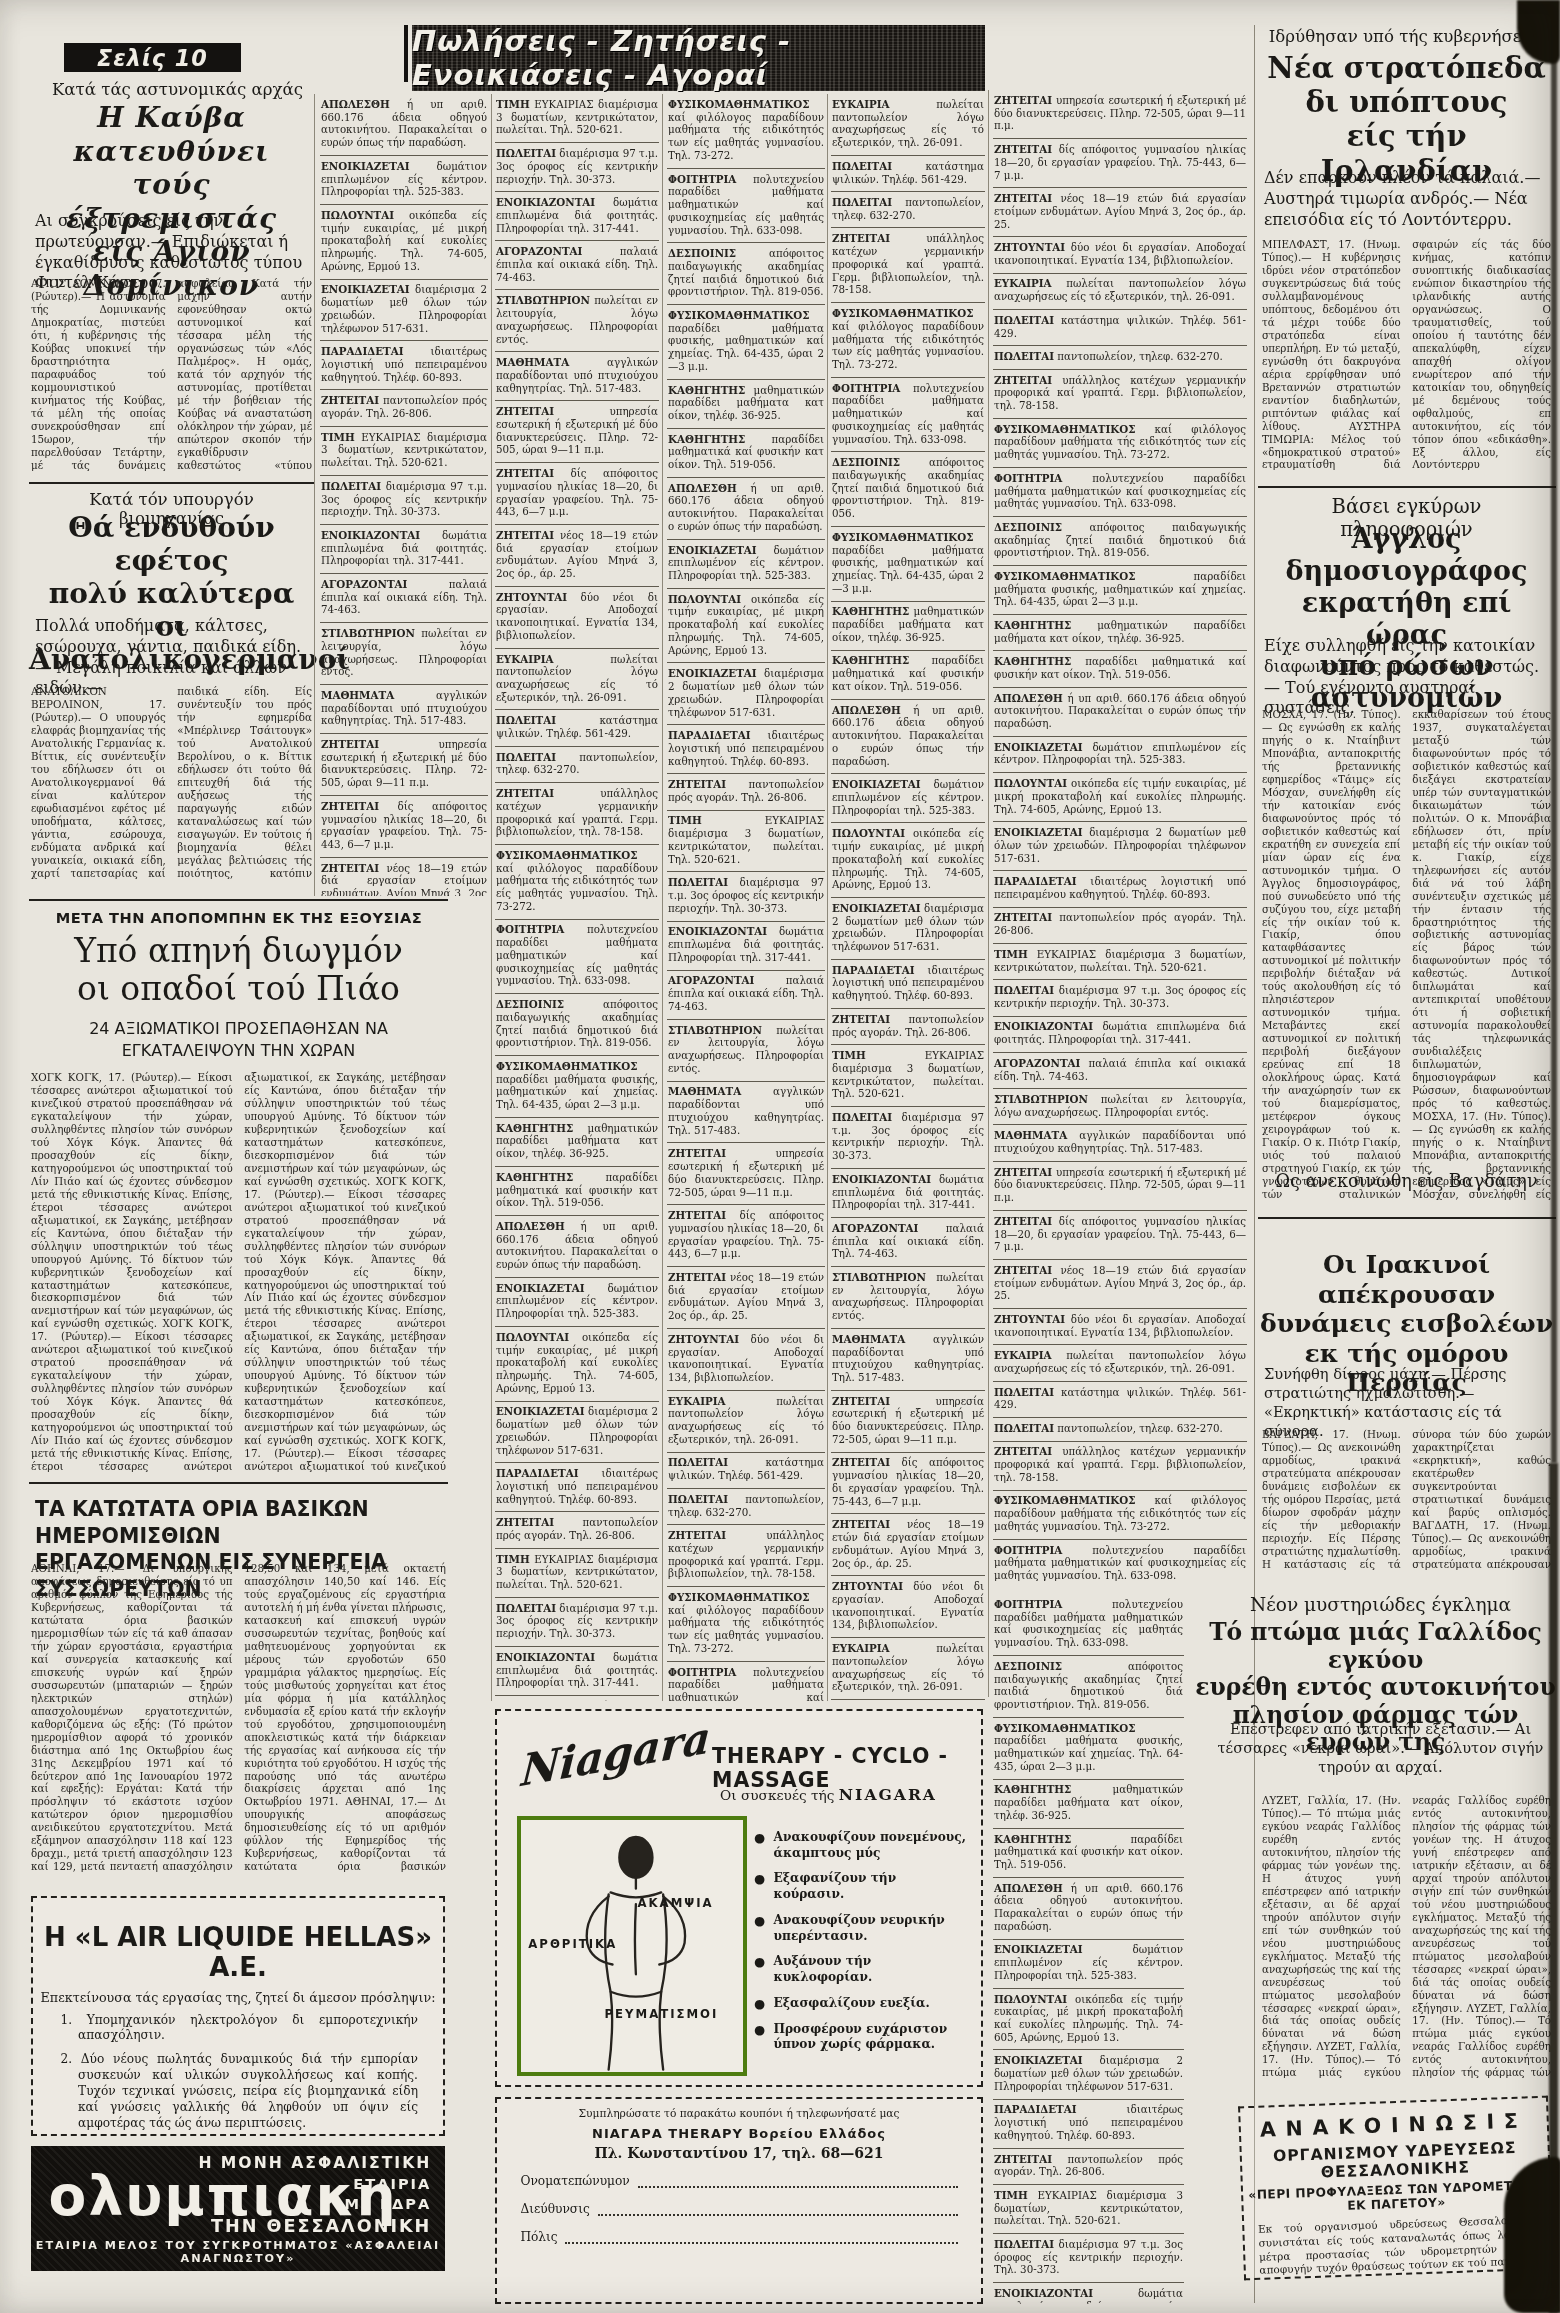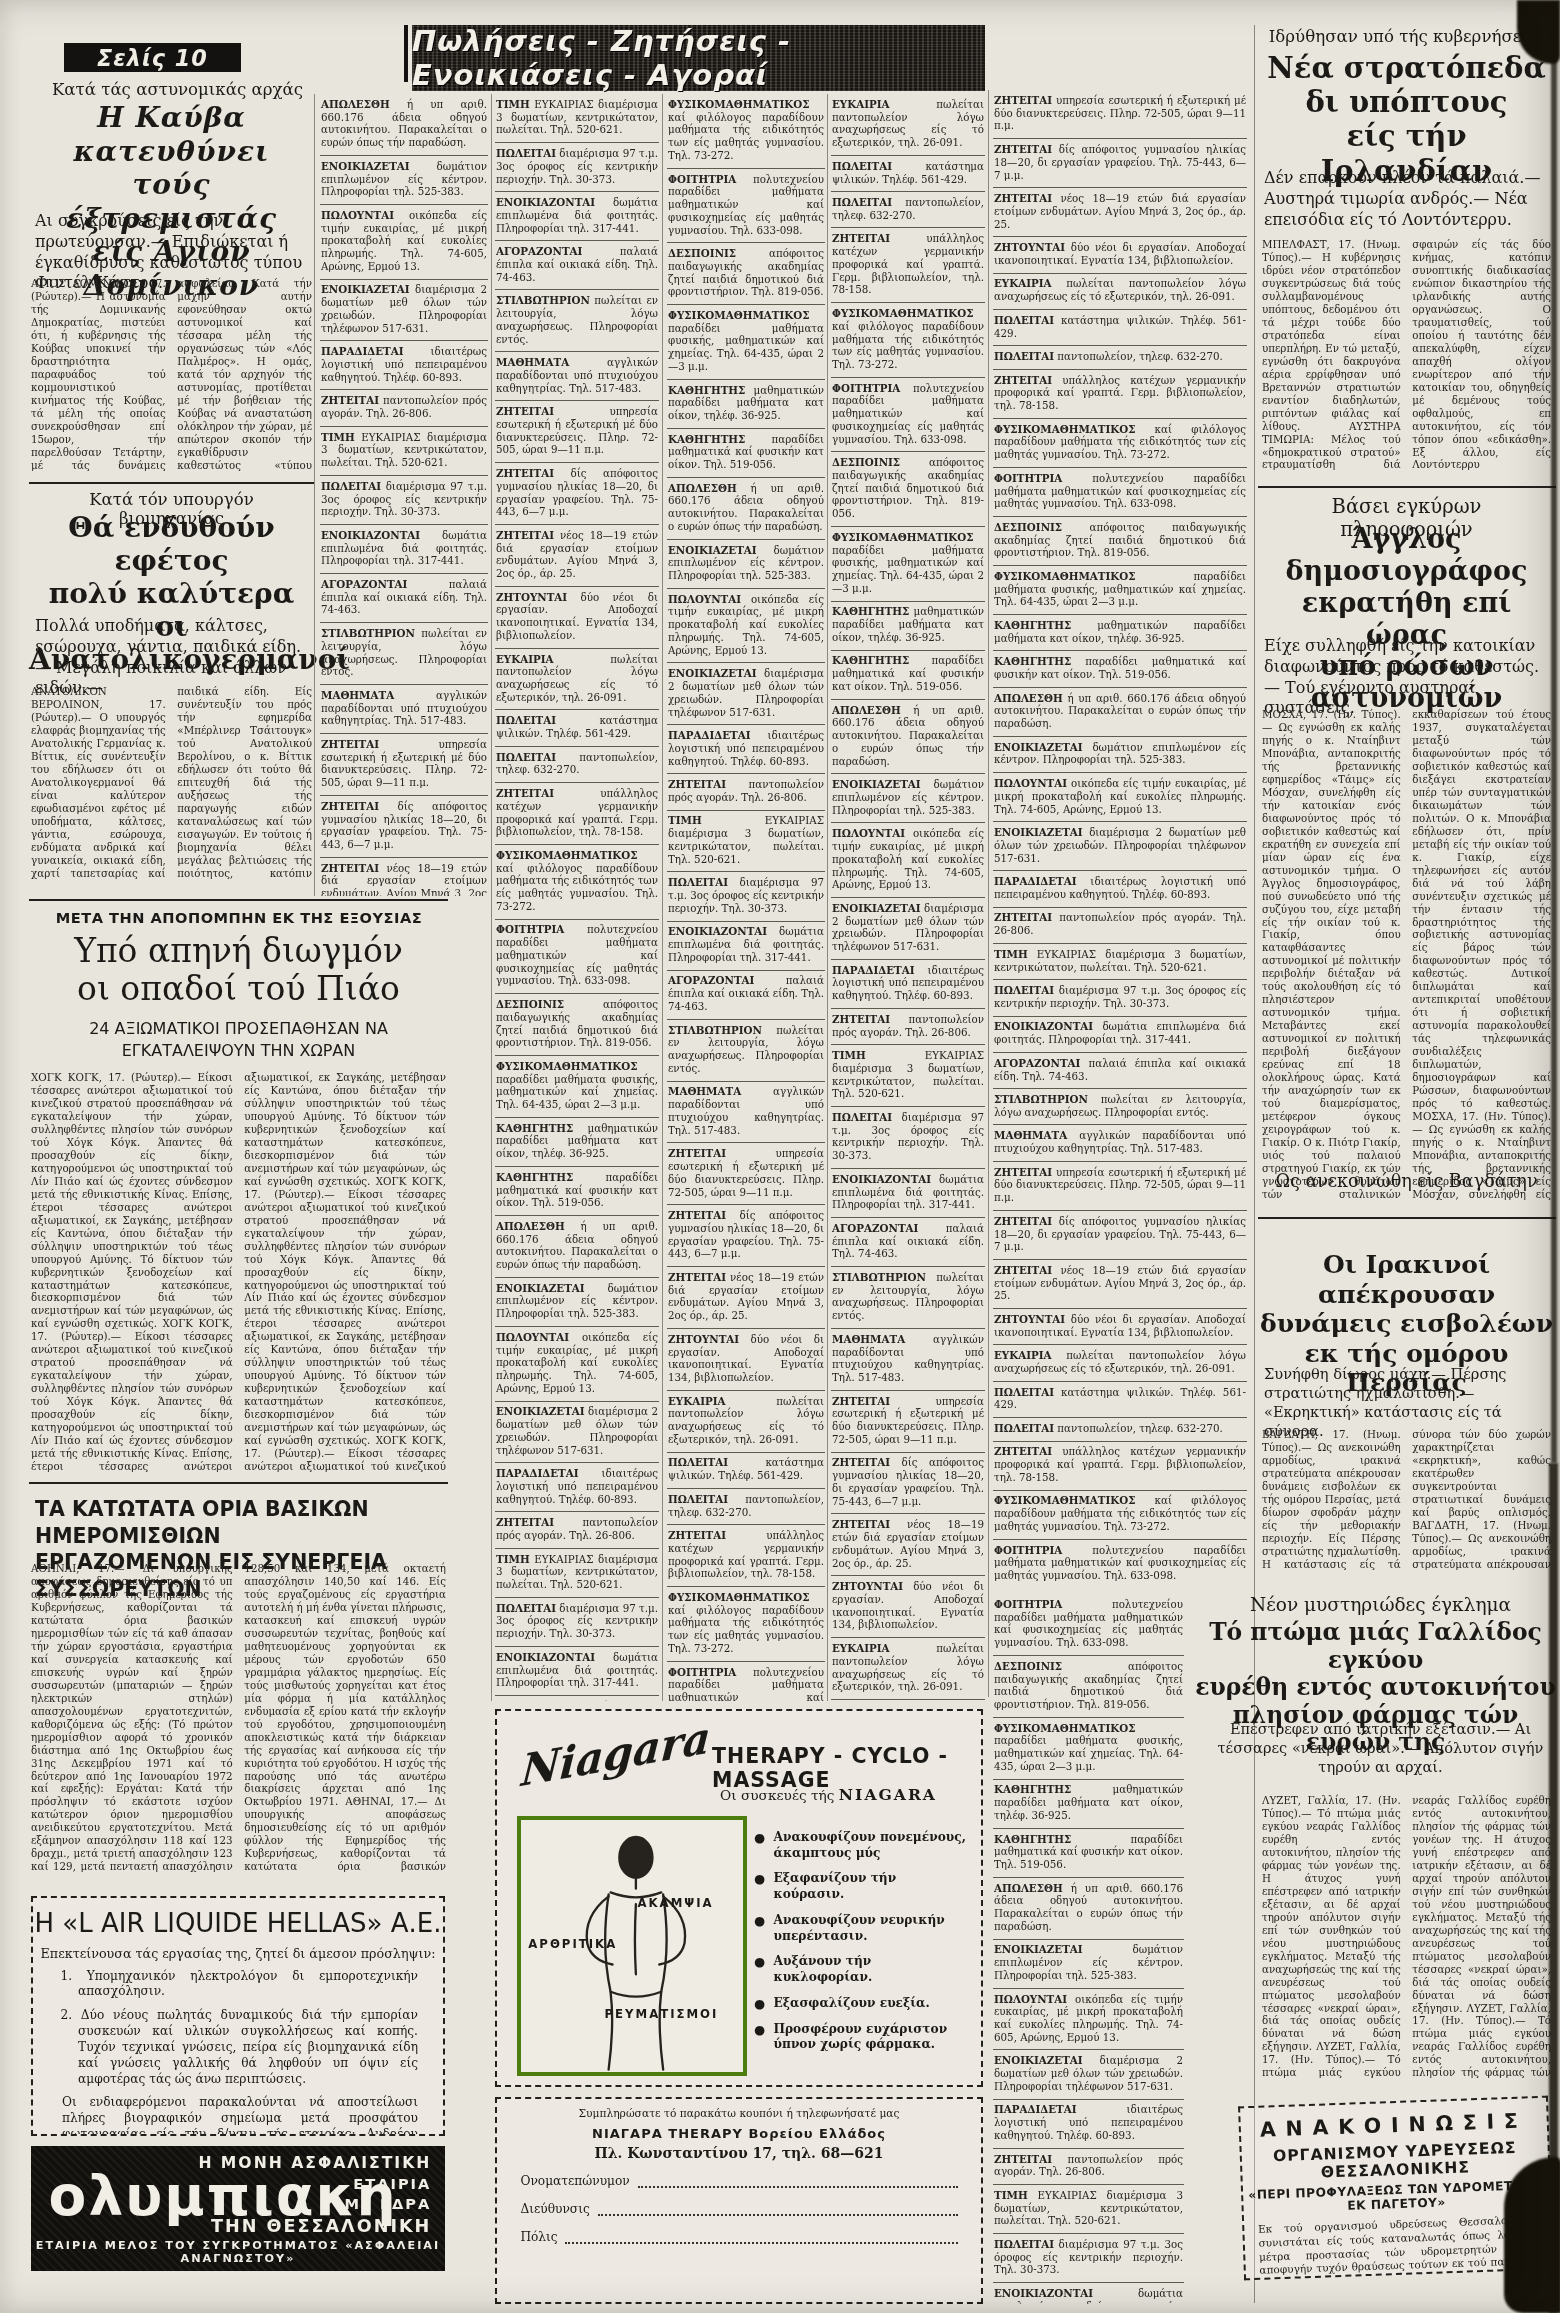--- a/index.html
+++ b/index.html
@@ -35,21 +35,21 @@
   .subhead.sans{font-family:"DejaVu Sans",sans-serif;font-weight:400;font-size:16px;text-align:center;line-height:1.35}
   
   .body2{column-count:2;column-gap:11.7px;column-fill:auto;font-size:10.3px;line-height:1.26;
     text-align:justify;overflow:hidden;word-break:break-word;color:#25231f}
   
   .adcol{overflow:hidden;font-size:10.3px;line-height:1.24;text-align:justify;color:#25231f}
   .ad{padding:3.9px 1px 5.9px;border-bottom:1px solid #5f5a4e}
   .ad b{font-weight:700}
   
   .box-dash{border:2.9px dashed #22201c;background:rgba(250,248,242,.25);box-sizing:border-box;overflow:hidden}
-  .air-title{font-family:"DejaVu Sans",sans-serif;font-weight:400;font-size:26px;text-align:center;margin-top:10px}
+  .air-title{font-family:"DejaVu Sans",sans-serif;font-weight:700;font-size:26px;text-align:center;margin-top:24px}
   .air-intro{font-size:12.7px;text-align:center;margin-top:7.8px}
   .air-item{font-size:12.2px;line-height:1.3;text-align:justify;margin:7.8px 25px 0 45px;text-indent:-17.6px}
   .air-p{font-size:12.2px;line-height:1.3;text-align:justify;margin:7.8px 25px 0 29px}
   .oly{background:#12100d;color:#f1eee6;box-sizing:border-box;overflow:hidden;
     background-image:repeating-linear-gradient(45deg,rgba(240,235,225,.05) 0 2px,transparent 2px 5.9px)}
   .oly-big{font-family:"DejaVu Sans",sans-serif;font-weight:700;font-size:55px;letter-spacing:2px;line-height:1}
   .oly-sm{font-family:"DejaVu Sans",sans-serif;font-weight:700;letter-spacing:2px;text-align:right}
   .oly-foot{font-family:"DejaVu Sans",sans-serif;font-weight:700;font-size:11.2px;letter-spacing:2px;text-align:center}
   
   .nlogo{font-style:italic;font-weight:700;font-size:43px;transform:rotate(-10deg) skewX(-14deg);display:inline-block}

